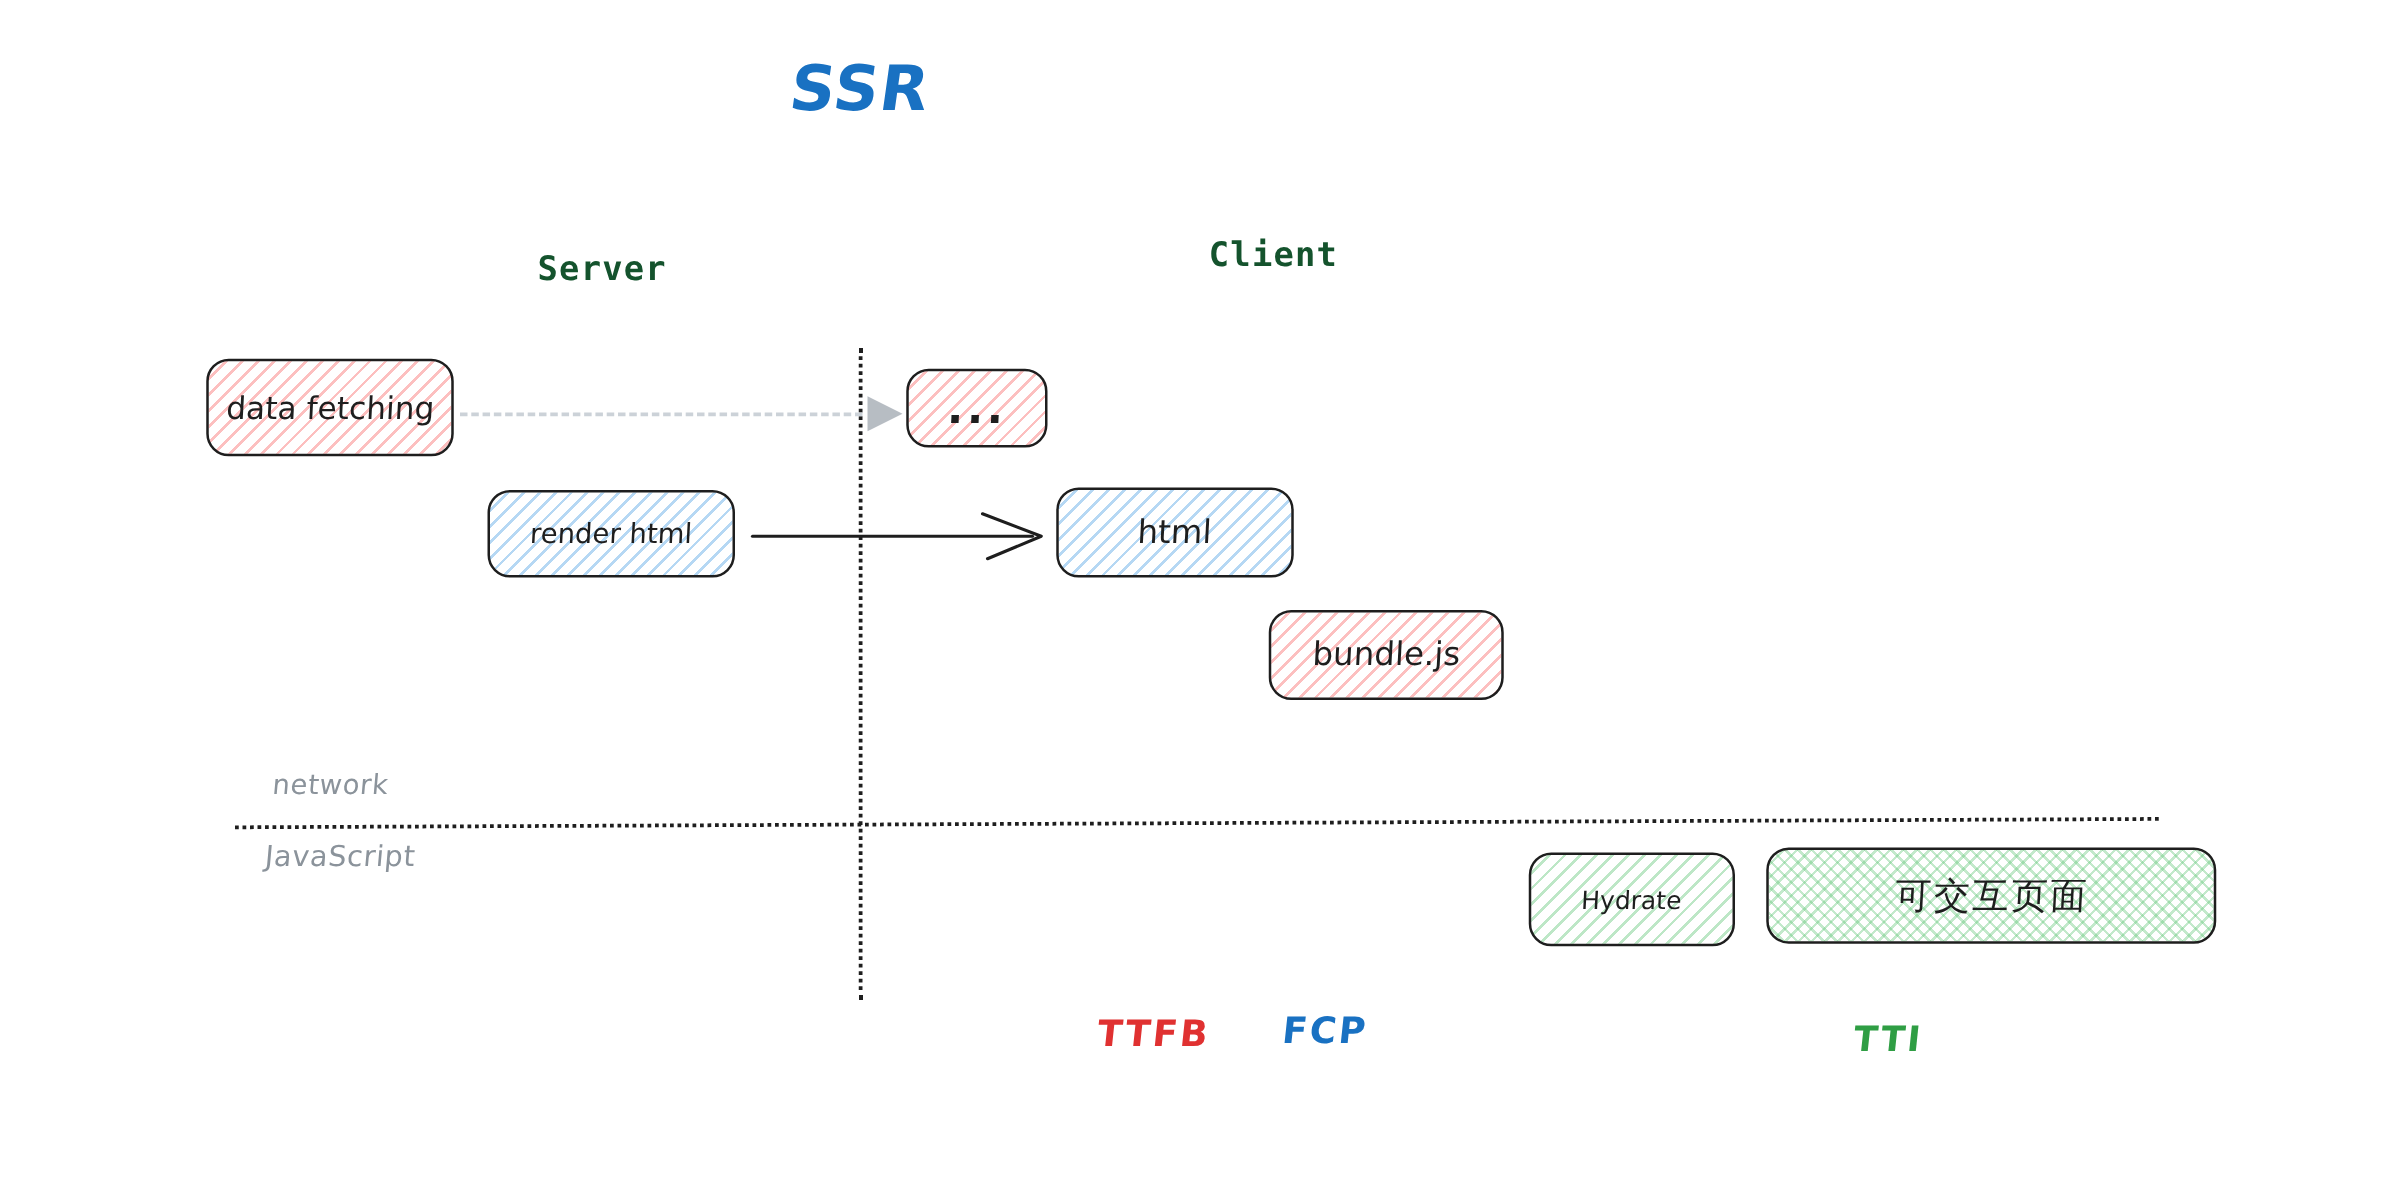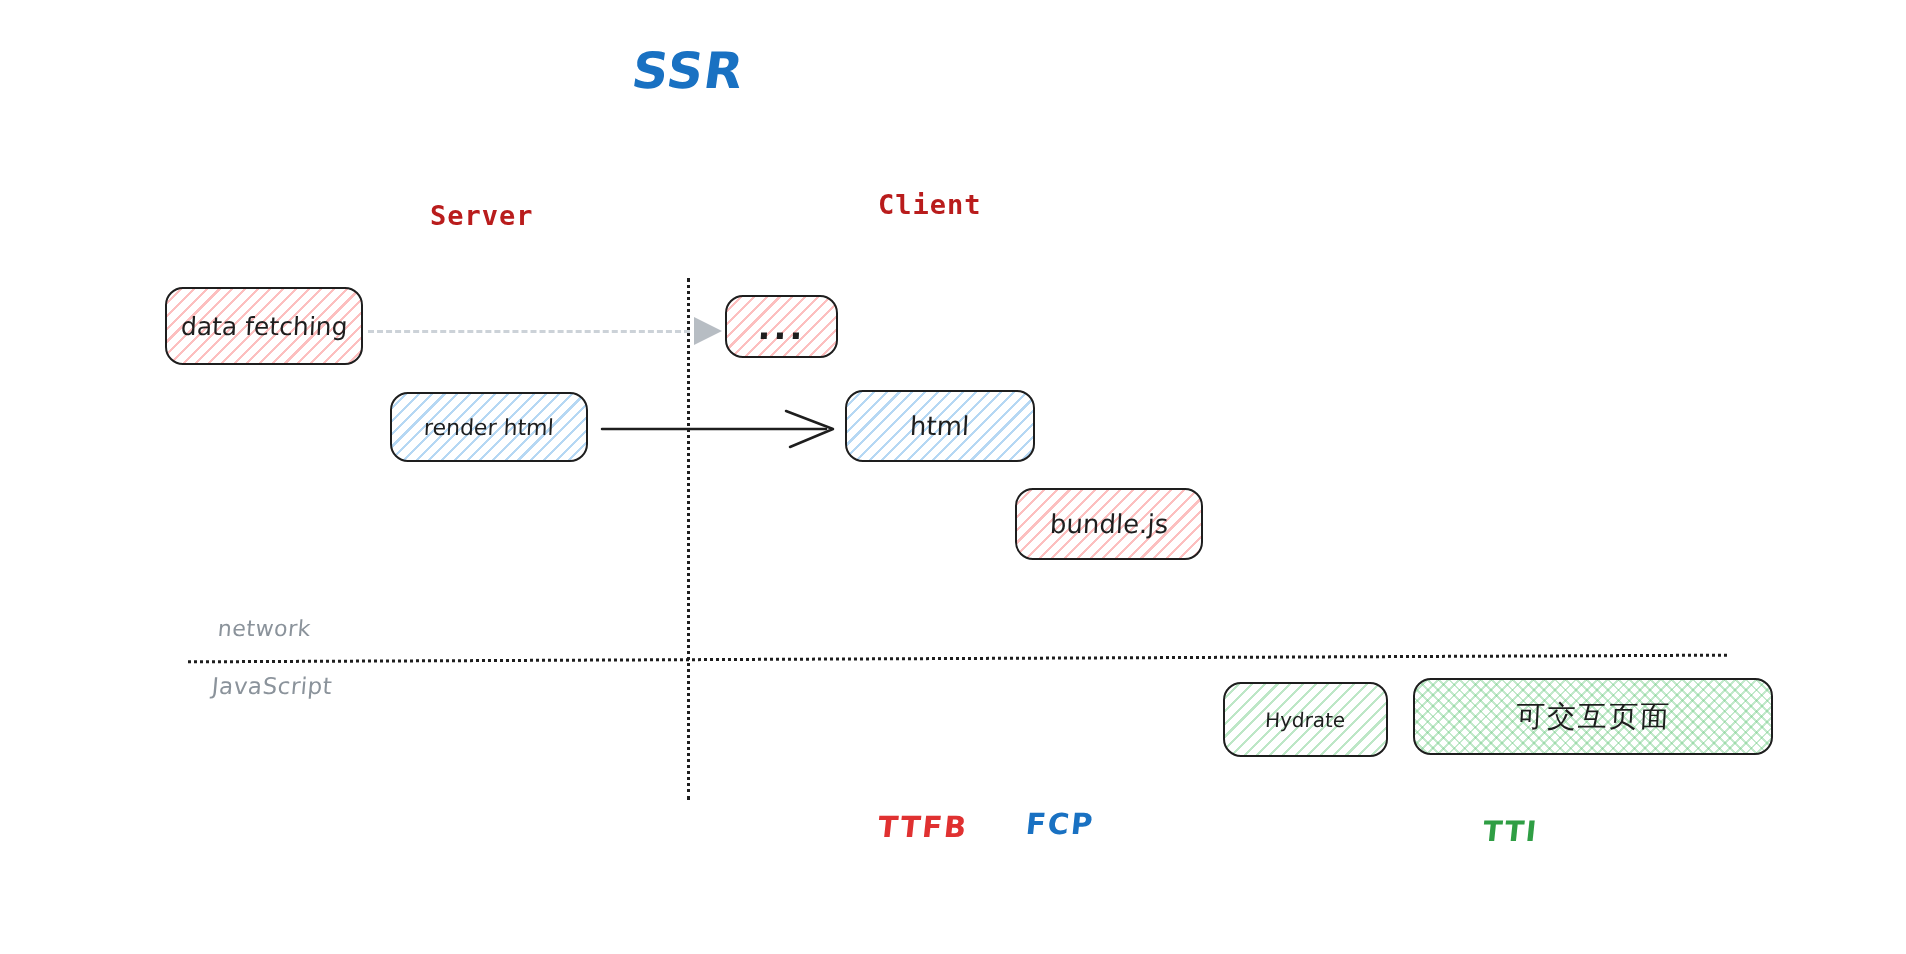--- a/index.html
+++ b/index.html
@@ -12,24 +12,24 @@
   
   .title {
     left:628px; top:42px; width:120px; text-align:center;
     font-size:50px; font-weight:700; color:#1971c2;
     transform:skewX(-8deg); letter-spacing:1px;
   }
 
   
   .col-label {
     font-family:"DejaVu Sans Mono","Liberation Mono",monospace;
-    font-size:27px; font-weight:600; color:#b91c1c; letter-spacing:1px;
+    font-size:27px; font-weight:600; color:#14532d; letter-spacing:1px;
   }
   .col-server { left:430px; top:200px; }
-  .col-client { left:878px; top:189px; }
+  .col-client { left:967px; top:189px; }
 
   
   .box {
     position:absolute; box-sizing:border-box;
     border:2.5px solid #1e1e1e; border-radius:18px;
     display:flex; align-items:center; justify-content:center;
     background-color:#ffffff;
   }
   .box .lbl { transform:skewX(-3deg); white-space:nowrap; }
   .fill-red {

